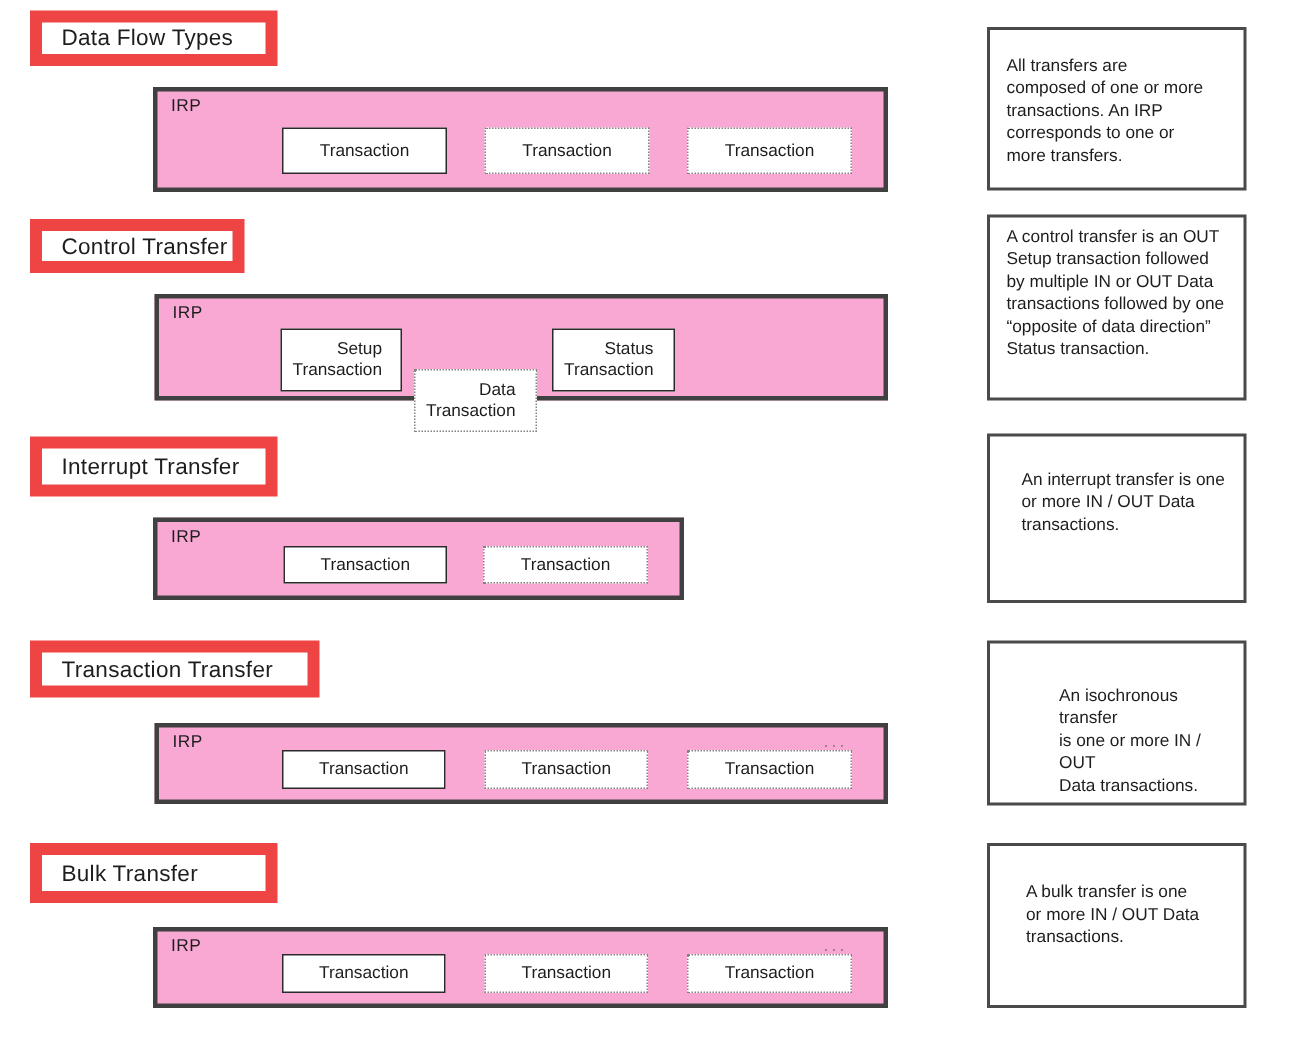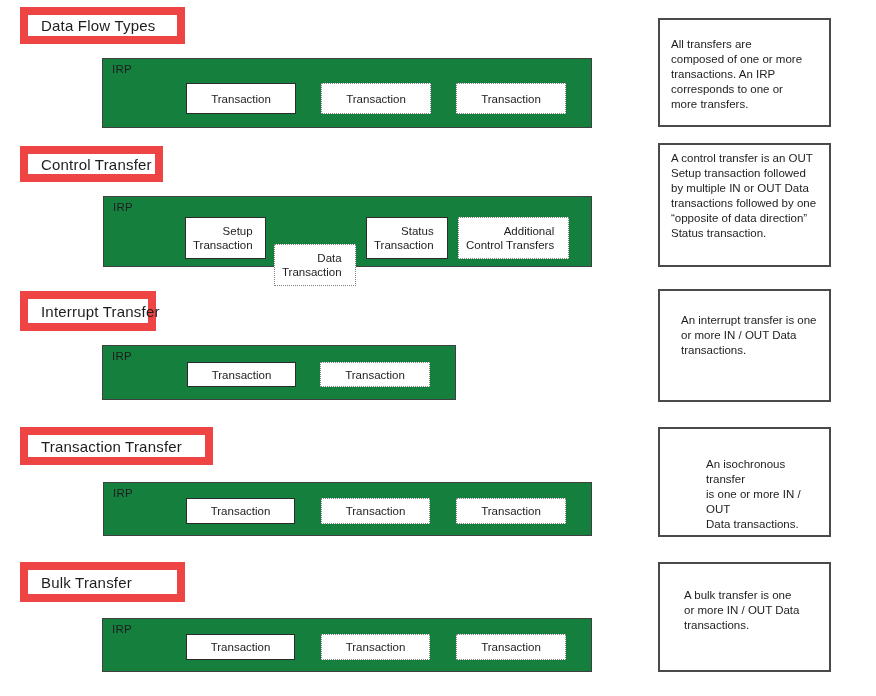--- a/index.html
+++ b/index.html
@@ -22,28 +22,28 @@
     border: 8px solid #ef4444;
     display: flex;
     align-items: center;
     padding-left: 13px;
     font-size: 15px;
     letter-spacing: 0.2px;
     white-space: nowrap;
   }
   .lb1 { left: 20px;  top: 7px;   width: 165px; height: 37px; }
   .lb2 { left: 20px;  top: 146px; width: 143px; height: 36px; }
-  .lb3 { left: 20px;  top: 291px; width: 136px; height: 40px; }
+  .lb3 { left: 20px;  top: 291px; width: 165px; height: 40px; }
   .lb4 { left: 20px;  top: 427px; width: 193px; height: 38px; }
   .lb5 { left: 20px;  top: 562px; width: 165px; height: 40px; }
   
   .irp-box {
     position: absolute;
-    background: #15803d;
-    border: 1px solid #404040;
+    background: #f9a8d4;
+    border: 3px solid #404040;
   }
   .irp1 { left: 102px; top: 58px;  width: 490px; height: 70px; }
   .irp2 { left: 103px; top: 196px; width: 489px; height: 71px; }
   .irp3 { left: 102px; top: 345px; width: 354px; height: 55px; }
   .irp4 { left: 103px; top: 482px; width: 489px; height: 54px; }
   .irp5 { left: 102px; top: 618px; width: 490px; height: 54px; }
   .irp-label {
     position: absolute;
     left: 9px;
     top: 4px;
@@ -136,22 +136,20 @@
 
   <div class="label-box lb2">Control Transfer</div>
   <div class="irp-box irp2">
     <span class="irp-label">IRP</span>
     <div class="txn solid two-line r2a">Setup
 Transaction</div>
     <div class="txn dotted two-line r2b">Data
 Transaction</div>
     <div class="txn solid two-line r2c">Status
 Transaction</div>
-    <div class="txn dotted two-line r2d">Additional
-Control Transfers</div>
   </div>
   <div class="note-box n2">A control transfer is an OUT
 Setup transaction followed
 by multiple IN or OUT Data
 transactions followed by one
 “opposite of data direction”
 Status transaction.</div>
 
   <div class="label-box lb3">Interrupt Transfer</div>
   <div class="irp-box irp3">

